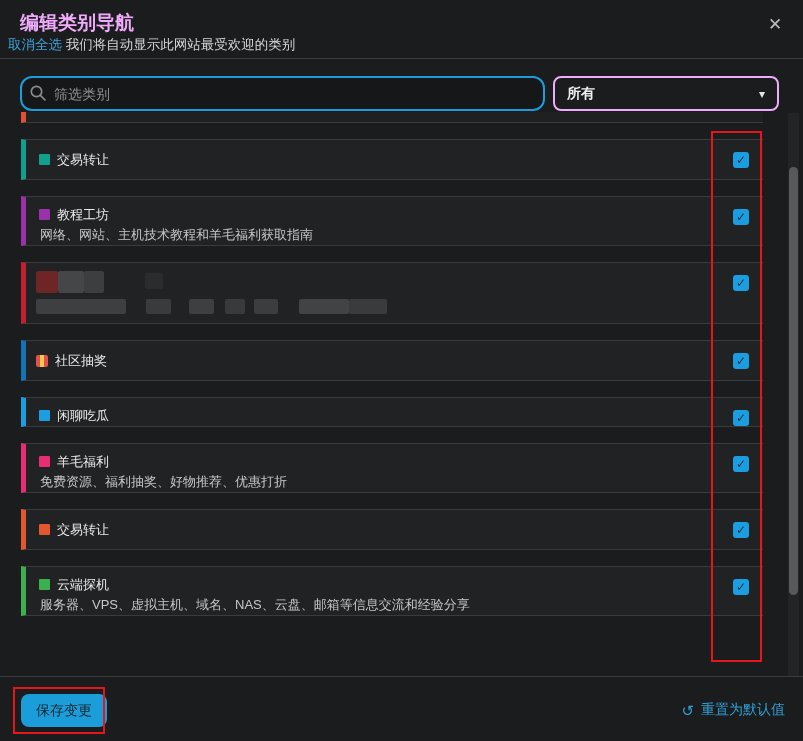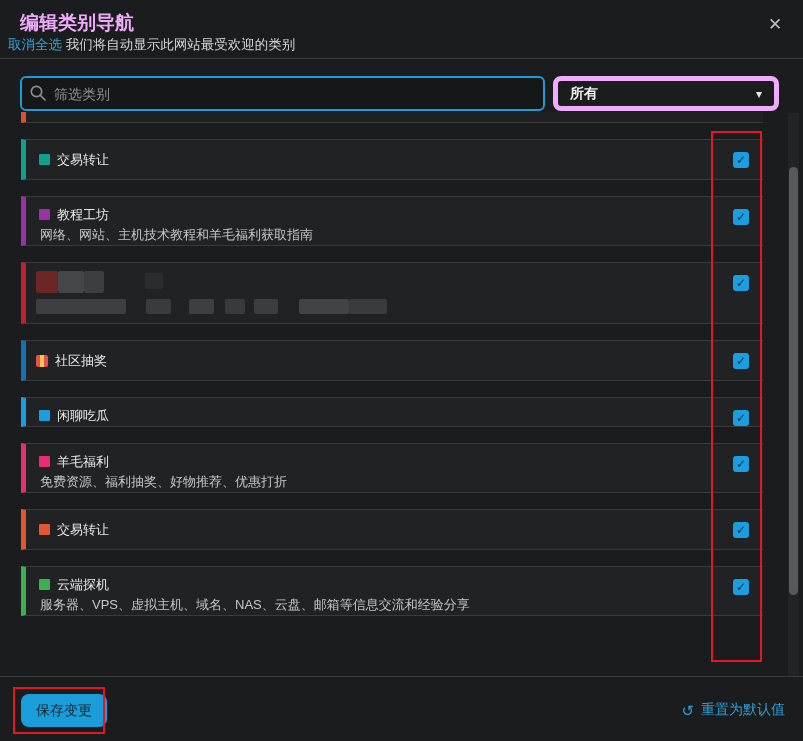--- a/index.html
+++ b/index.html
@@ -9,25 +9,25 @@
   .header{position:absolute;top:0;left:0;right:0;height:58px;border-bottom:1px solid #3a3b3c;}
   .title{position:absolute;left:20px;top:10px;font-size:19px;font-weight:bold;color:#f0abfc;margin:0;}
   .subline{position:absolute;left:8px;top:36px;font-size:13.5px;color:#d6d6d7;white-space:nowrap;}
   .link{color:#3f9fd6;cursor:pointer;}
   .close-btn{position:absolute;right:16px;top:13px;font-size:17px;color:#bdbdbe;cursor:pointer;
     width:24px;height:24px;text-align:center;line-height:24px;}
   
   .controls{position:absolute;top:76px;left:20px;width:759px;height:35px;display:flex;gap:8px;}
   .search-box{position:relative;flex:1;}
   .search-box input{width:100%;height:35px;box-sizing:border-box;background:#161718;
-    border:2px solid #1b9dda;border-radius:6px;padding:0 10px 0 32px;color:#e9e9ea;font-size:14px;outline:none;
+    border:2px solid #1b9dda;border-radius:12px;padding:0 10px 0 32px;color:#e9e9ea;font-size:14px;outline:none;
     font-family:"Liberation Sans","DejaVu Sans",sans-serif;}
   .search-box input::placeholder{color:#8f9193;}
   .search-icon{position:absolute;left:9px;top:8px;width:18px;height:18px;}
-  .dropdown{width:226px;height:35px;box-sizing:border-box;border:5px solid #f0abfc;border-radius:8px;
+  .dropdown{width:226px;height:35px;box-sizing:border-box;border:2px solid #f0abfc;border-radius:8px;
     background:#1b1c1d;display:flex;align-items:center;padding:0 12px;cursor:pointer;}
   .dropdown-value{font-size:14px;font-weight:bold;color:#f0f0f1;flex:1;}
   .chevron{font-size:12px;color:#e6e6e7;line-height:1;}
   
   .list{position:absolute;top:112px;left:0;width:803px;height:564px;overflow:hidden;}
   .row{position:relative;margin:0 40px 16px 21px;background:#212223;
     border-top:1px solid #3a3b3c;border-bottom:1px solid #3a3b3c;border-left:5px solid #888;
     padding:11px 70px 11px 13px;cursor:pointer;}
   .row.two-line{padding-top:9px;padding-bottom:2px;}
   .row.partial{height:10px;padding:0;border-top:none;margin-bottom:16px;background:#1f2021;}

